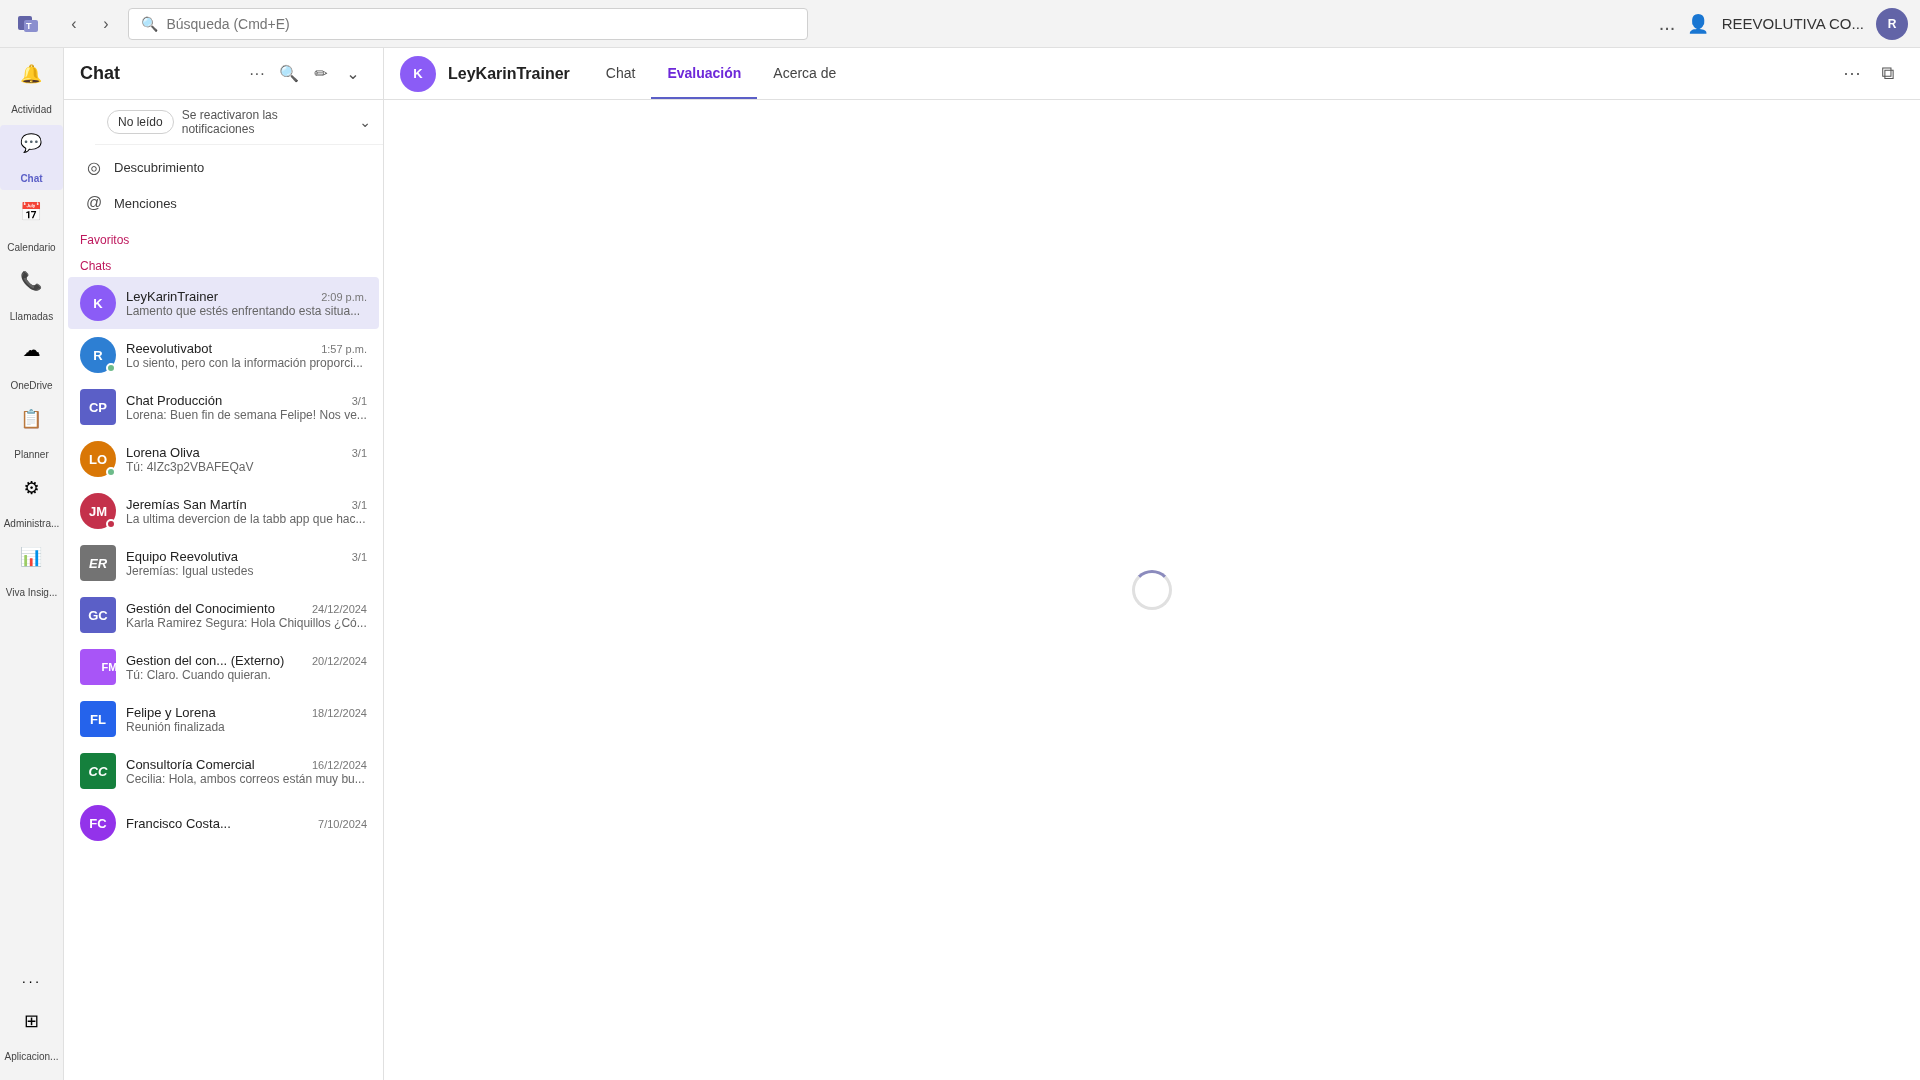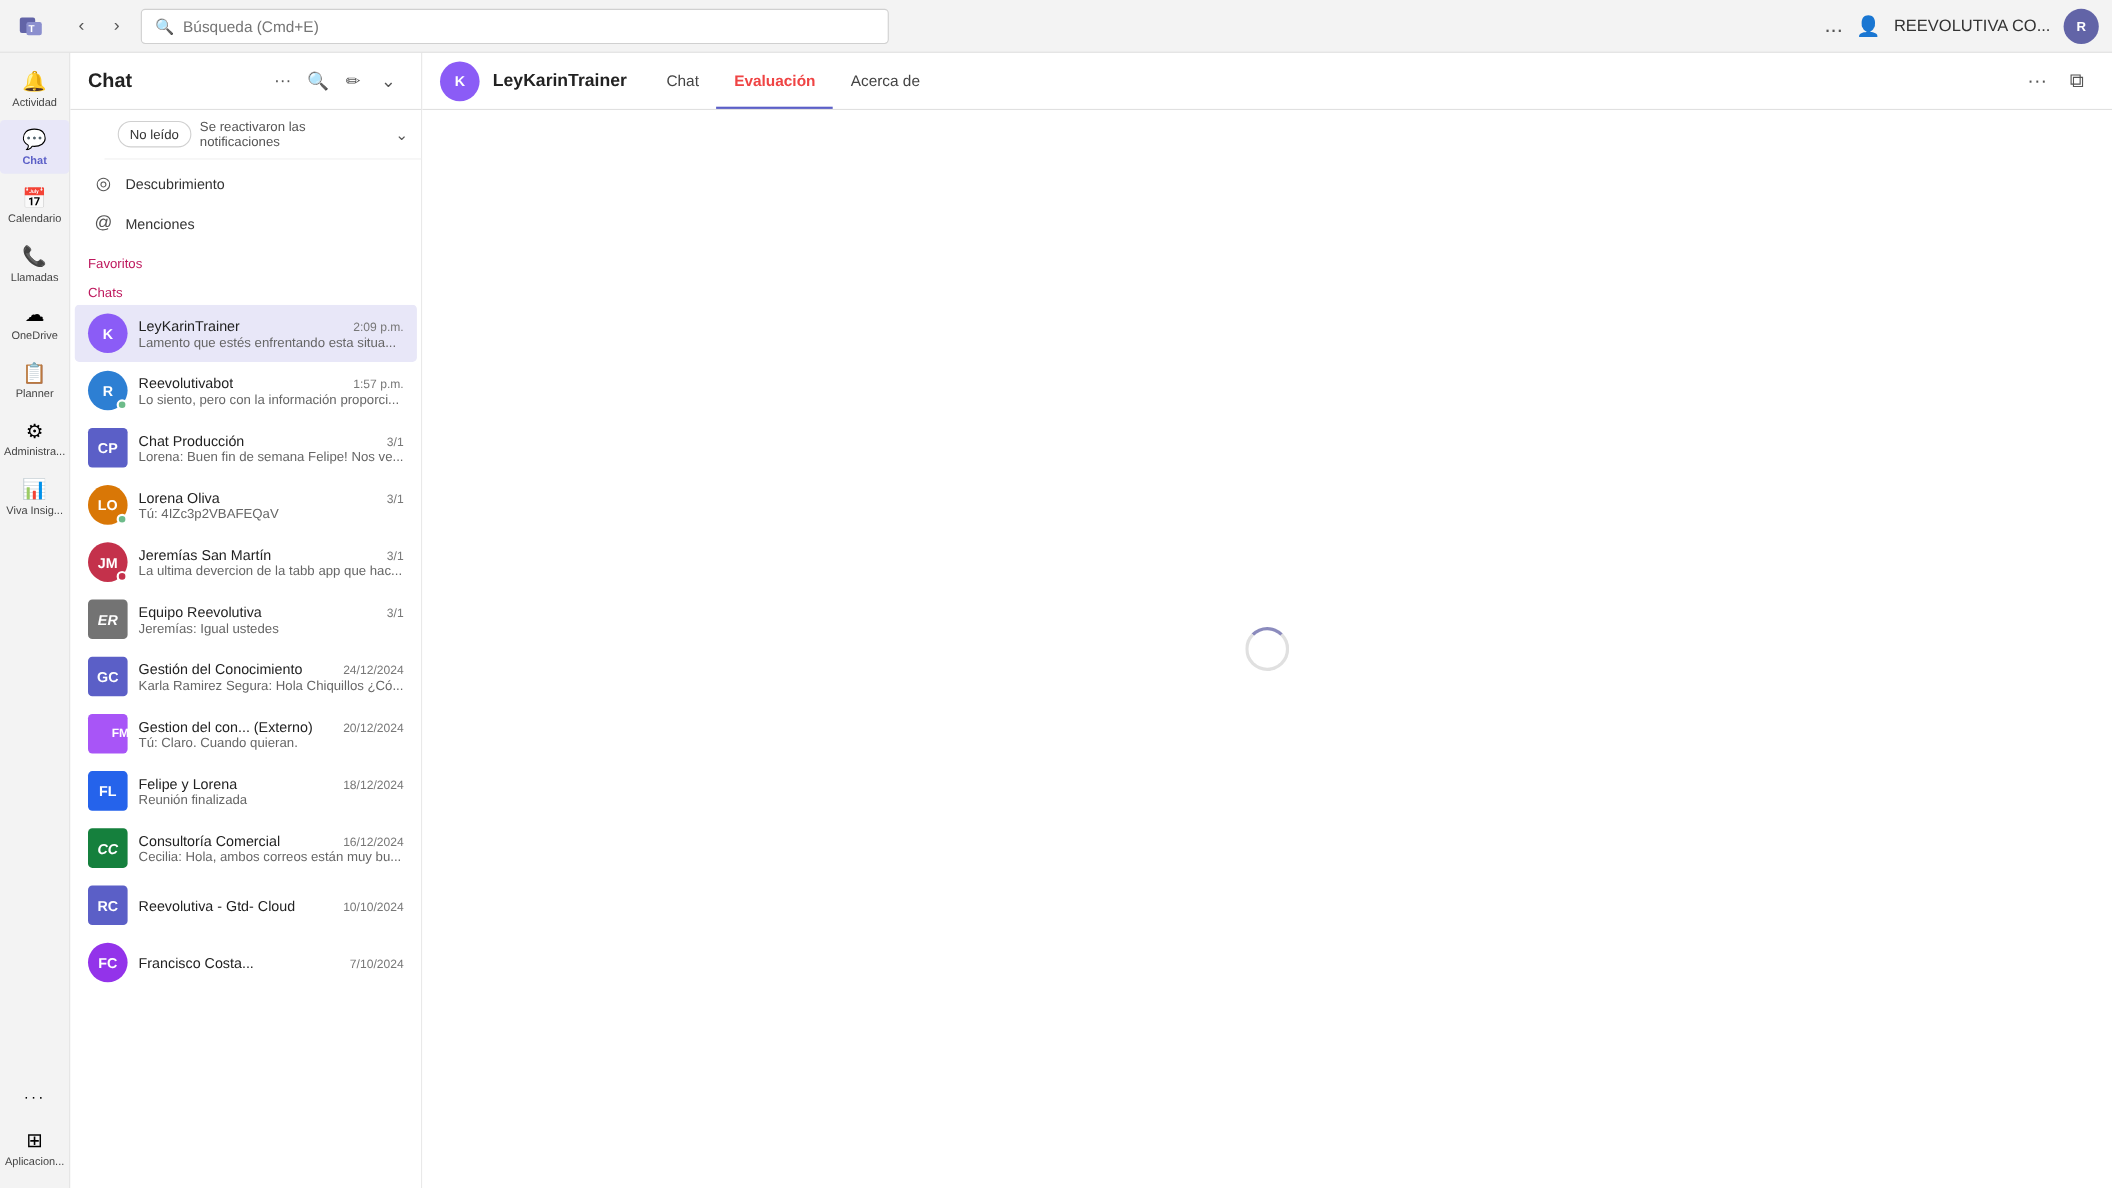--- a/index.html
+++ b/index.html
@@ -84,21 +84,21 @@
       position: relative;
     }
     .sidebar-icon-item.active { background: #e8e7f8; }
     .sidebar-icon-item .icon-shape {
       width: 24px; height: 24px;
       display: flex; align-items: center; justify-content: center;
       font-size: 18px;
     }
     .sidebar-icon-item .icon-label {
       font-size: 10px; color: #444;
-      margin-top: 2px; text-align: center;
+      margin-top: 18px; text-align: center;
     }
     .sidebar-icon-item.active .icon-label { color: #5b5fc7; font-weight: 600; }
     .sidebar-icon-bottom {
       margin-top: auto;
       width: 100%;
       display: flex; flex-direction: column; align-items: center;
       padding-bottom: 12px;
       gap: 4px;
     }
 
@@ -222,21 +222,21 @@
       display: flex; align-items: flex-end; margin-left: 8px; height: 100%;
     }
     .chat-tab {
       padding: 0 16px; height: 100%;
       display: flex; align-items: center;
       font-size: 14px; color: #444; cursor: pointer;
       border-bottom: 2px solid transparent;
       position: relative;
     }
     .chat-tab.active {
-      color: #ef4444; border-bottom: 2px solid #5b5fc7; font-weight: 600;
+      color: #6d28d9; border-bottom: 2px solid #5b5fc7; font-weight: 600;
     }
     .chat-header-actions {
       margin-left: auto; display: flex; gap: 4px;
     }
     .chat-header-btn {
       background: none; border: none; cursor: pointer;
       width: 32px; height: 32px; border-radius: 4px;
       display: flex; align-items: center; justify-content: center;
       font-size: 18px; color: #555;
     }
@@ -503,32 +503,20 @@
         </div>
         <div class="chat-item-info">
           <div class="chat-item-top">
             <span class="chat-item-name">Consultoría Comercial</span>
             <span class="chat-item-time">16/12/2024</span>
           </div>
           <div class="chat-item-preview">Cecilia: Hola, ambos correos están muy bu...</div>
         </div>
       </div>
 
-      <div class="chat-item">
-        <div class="avatar-wrap">
-          <div class="avatar av-cl" style="border-radius:4px;">RC</div>
-        </div>
-        <div class="chat-item-info">
-          <div class="chat-item-top">
-            <span class="chat-item-name">Reevolutiva - Gtd- Cloud</span>
-            <span class="chat-item-time">10/10/2024</span>
-          </div>
-          <div class="chat-item-preview"></div>
-        </div>
-      </div>
 
       <div class="chat-item">
         <div class="avatar-wrap">
           <div class="avatar av-fc">FC</div>
         </div>
         <div class="chat-item-info">
           <div class="chat-item-top">
             <span class="chat-item-name">Francisco Costa...</span>
             <span class="chat-item-time">7/10/2024</span>
           </div>

